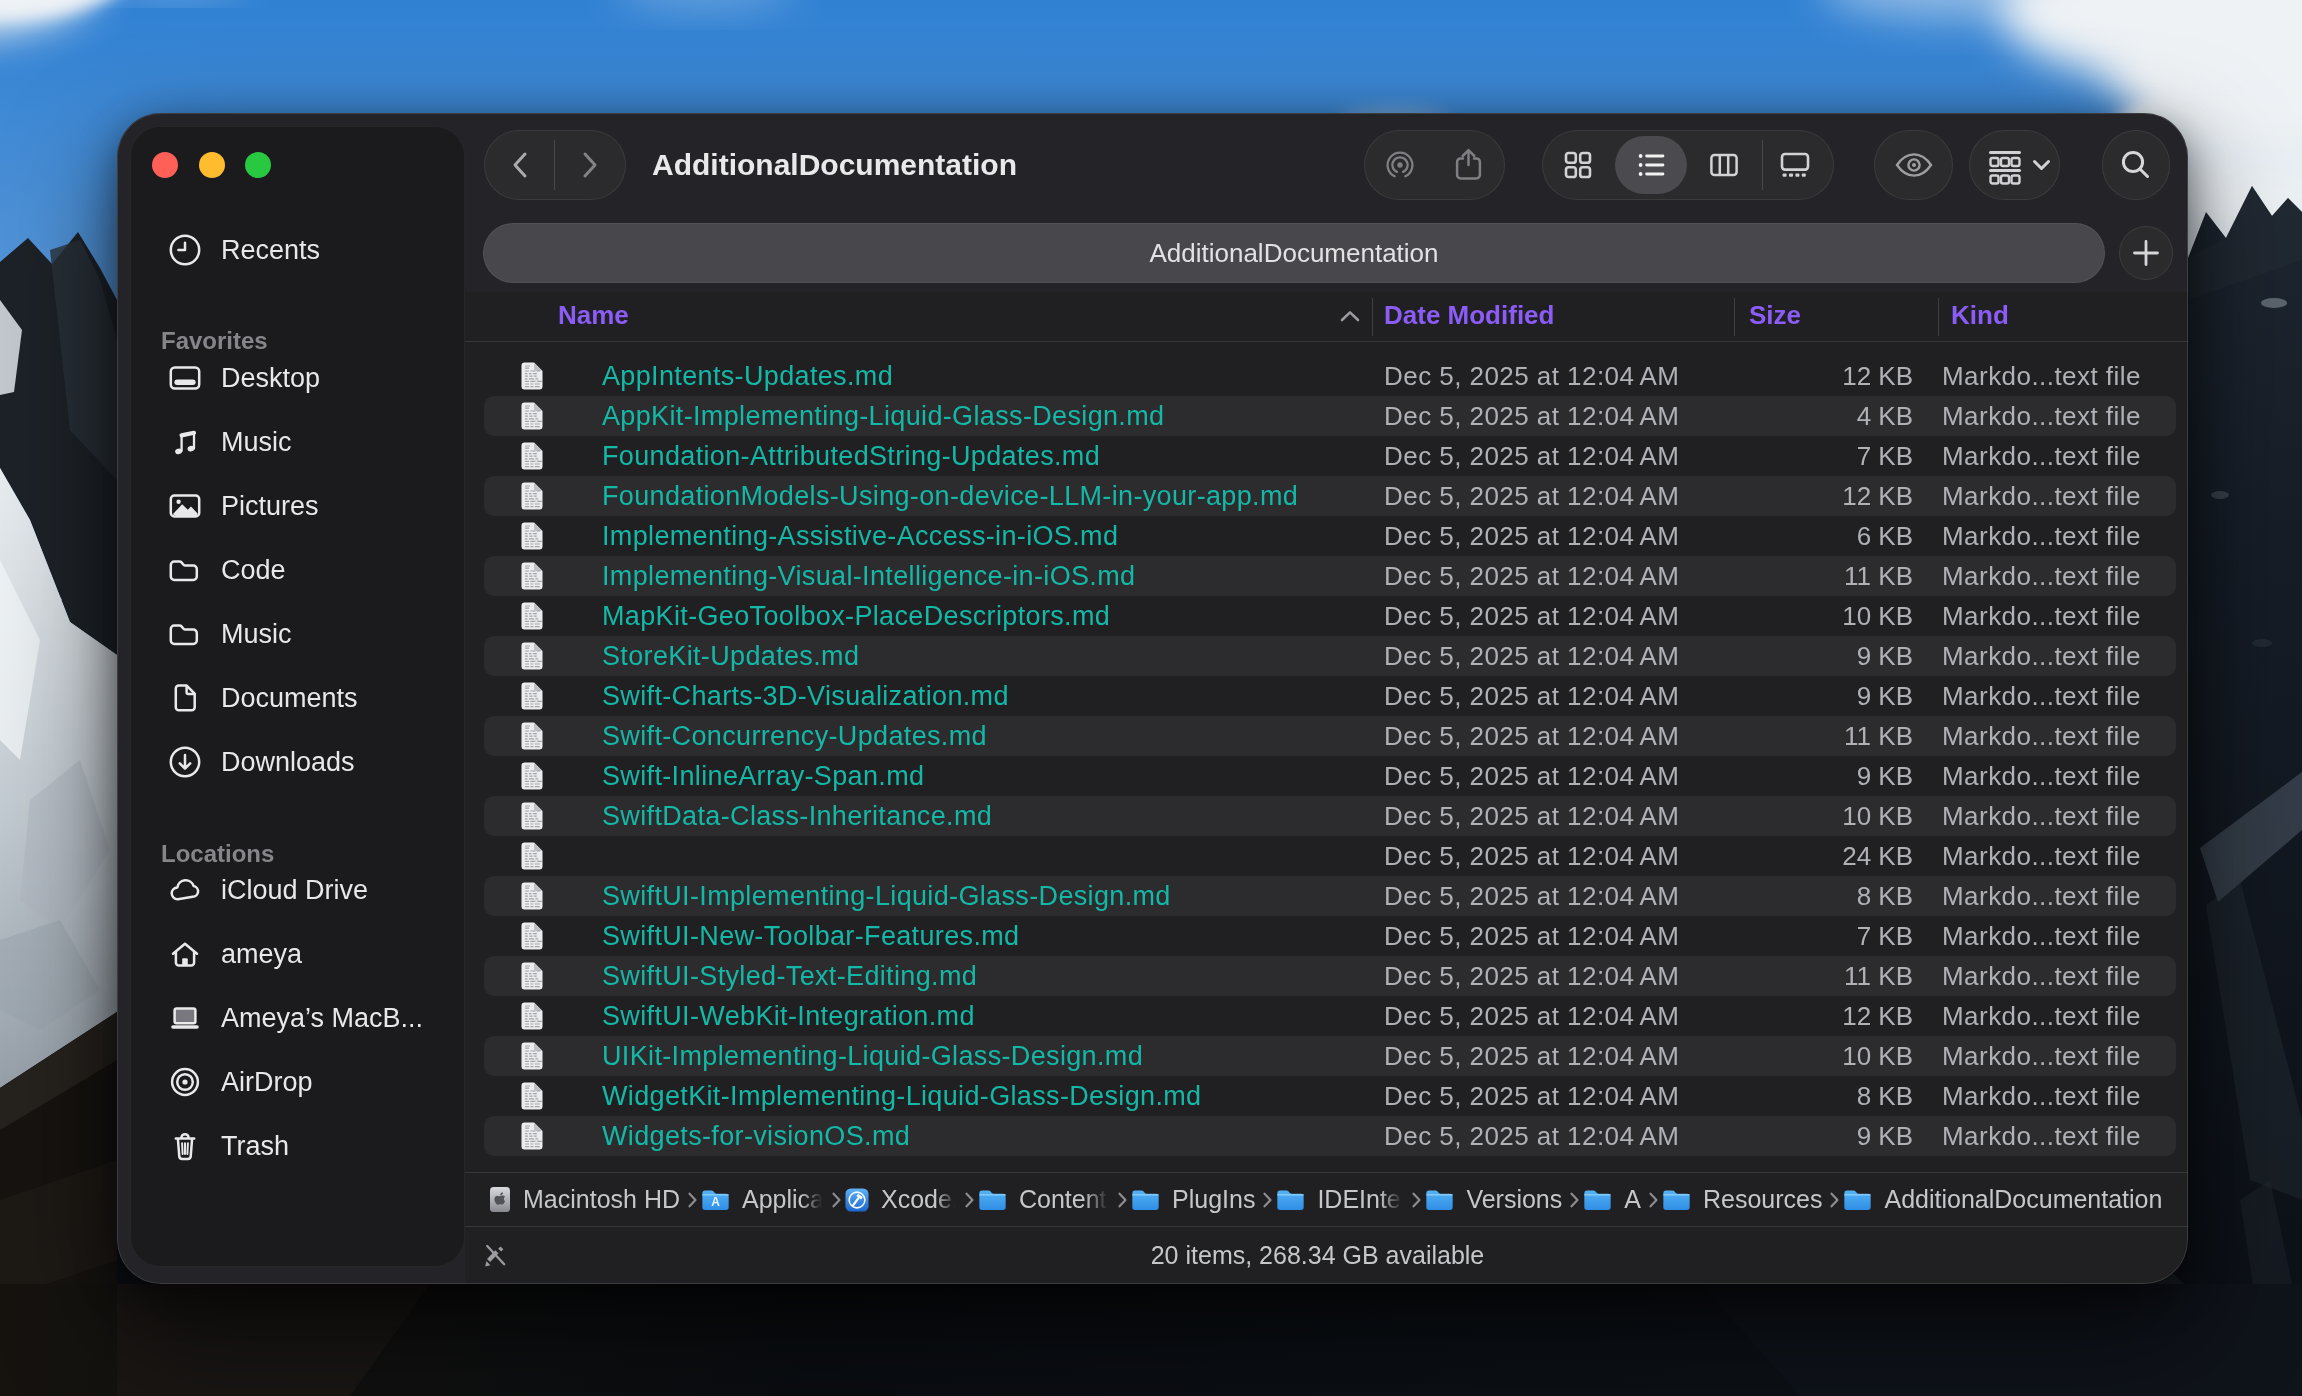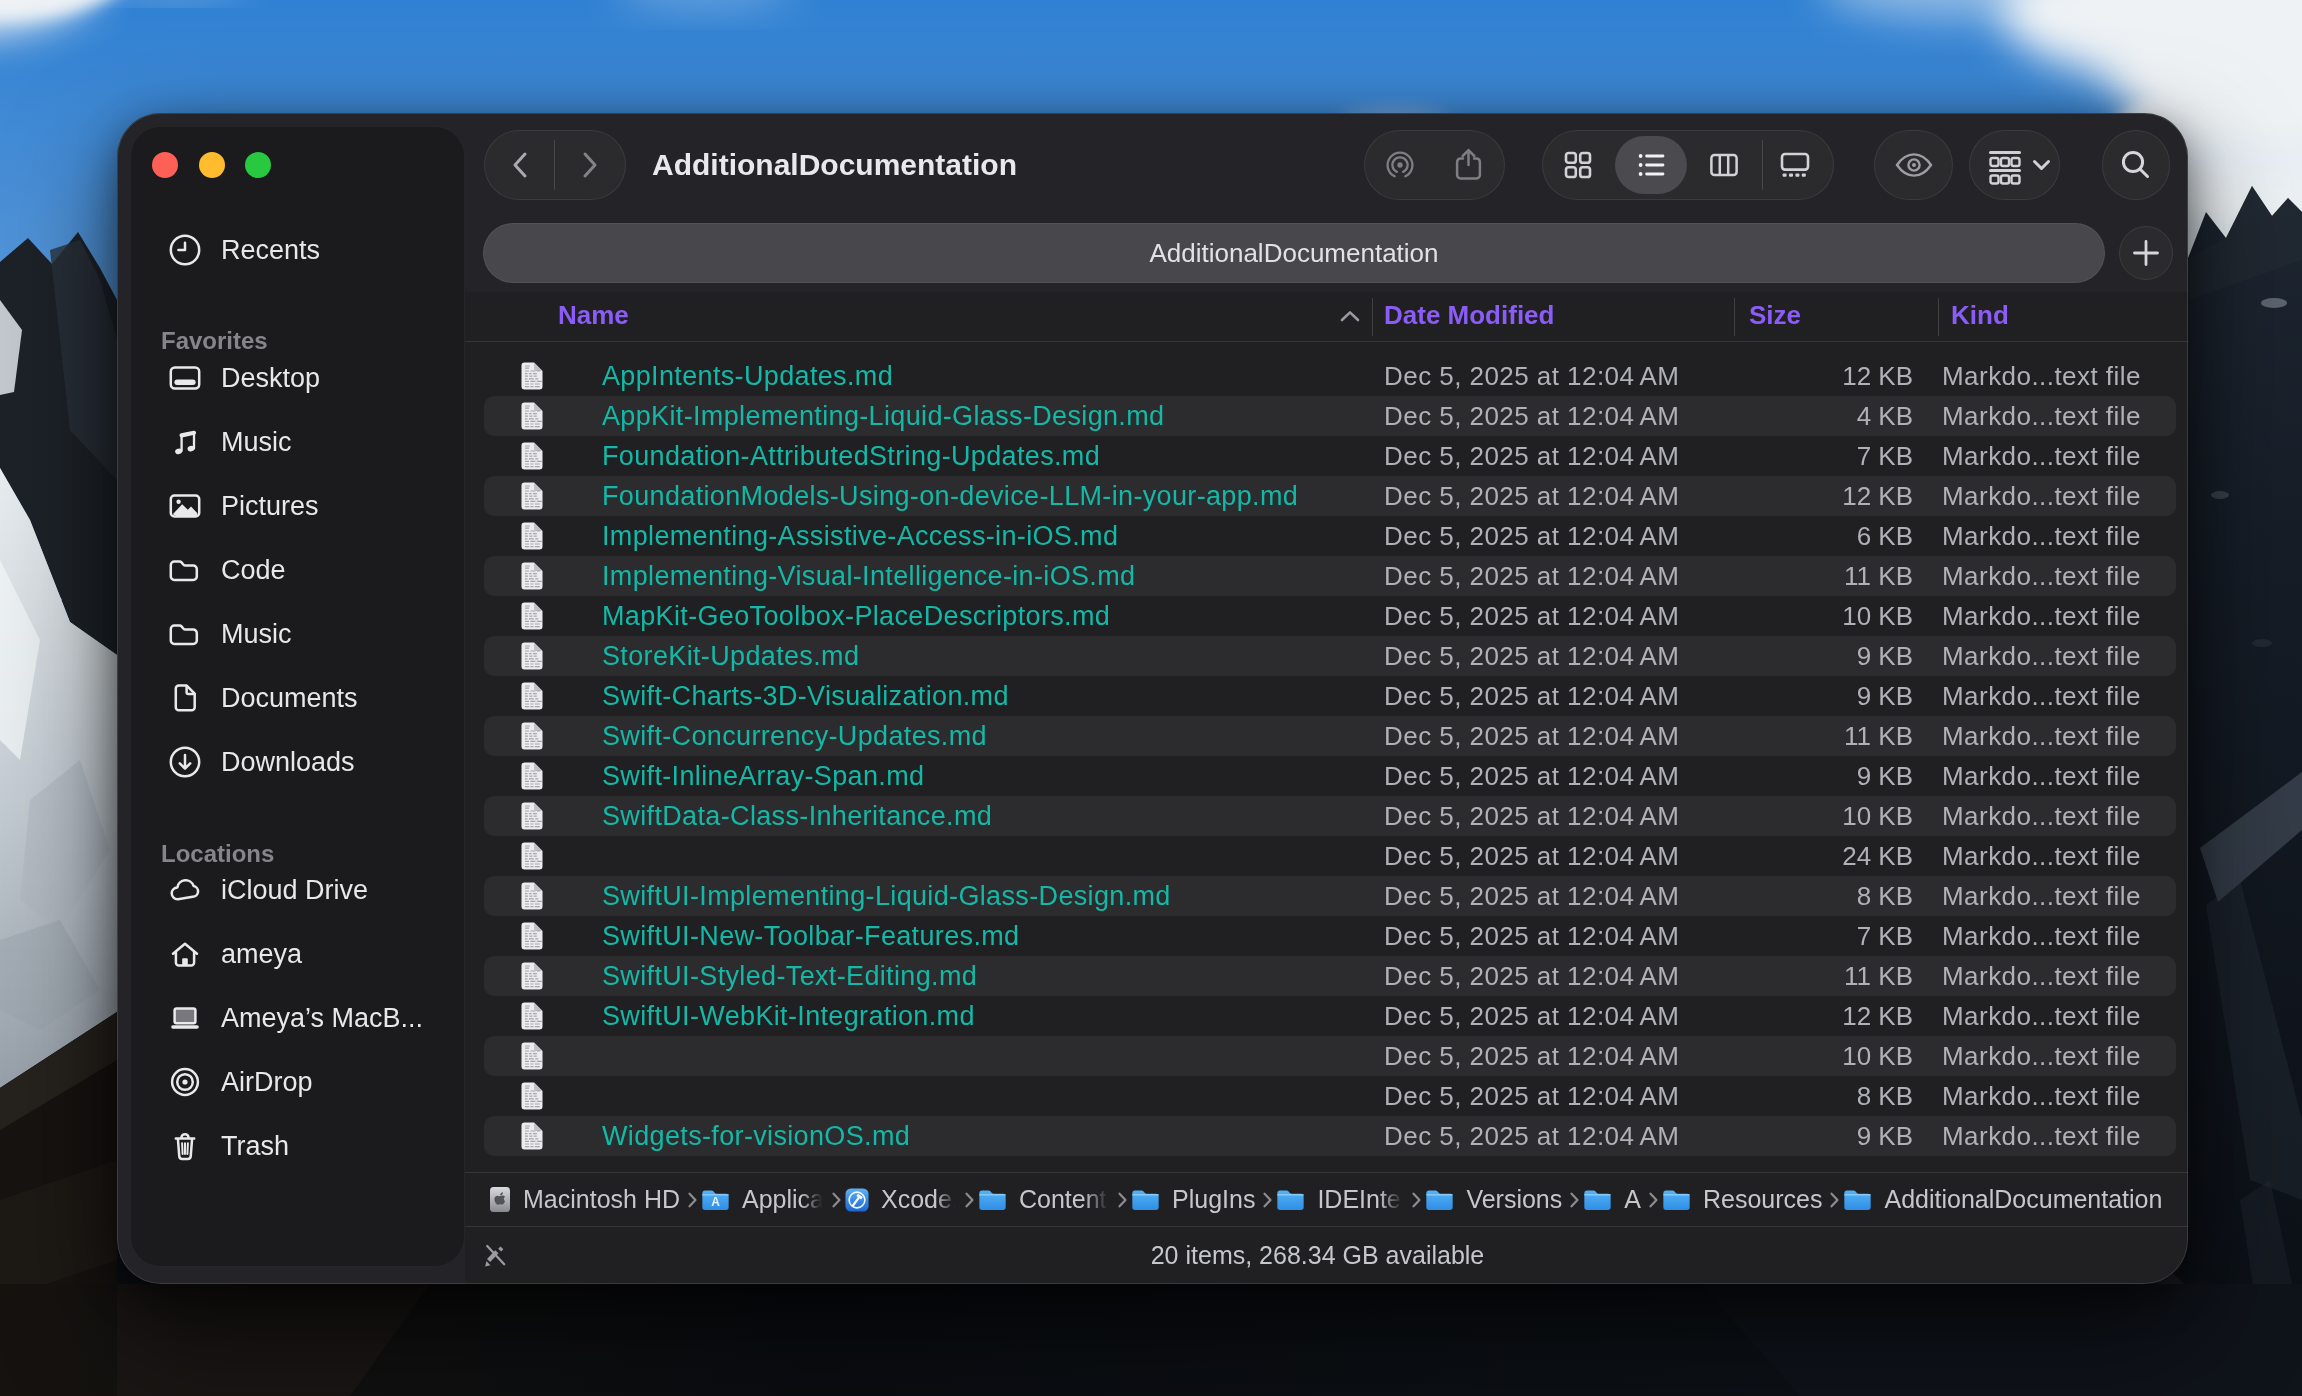--- a/index.html
+++ b/index.html
@@ -656,39 +656,41 @@
           <path d="M6 6 h5 M6 8.2 h4"></path>
           <path d="M6 11 h4 M11.4 11 h5 M17.8 11 h3"></path>
           <path d="M6 13.6 h2.5 M9.9 13.6 h2.5 M13.8 13.6 h4"></path>
           <path d="M6 16.2 h3 M10.4 16.2 h3 M14.8 16.2 h3"></path>
           <path d="M6 18.8 h2.5 M9.9 18.8 h5 M16.3 18.8 h3"></path>
           <path d="M6 21.400000000000002 h4 M11.4 21.400000000000002 h5 M17.8 21.400000000000002 h5"></path>
           <path d="M6 24.000000000000004 h4 M11.4 24.000000000000004 h3 M15.8 24.000000000000004 h5"></path>
           <path d="M6 26.600000000000005 h4 M11.4 26.600000000000005 h3 M15.8 26.600000000000005 h5"></path>
         </g>
       </svg>
+      <span class="nm">UIKit-Implementing-Liquid-Glass-Design.md</span>
       <span class="dt">Dec 5, 2025 at 12:04<span style="padding-left:5px">AM</span></span>
       <span class="sz">10 KB</span>
       <span class="kd">Markdo...text file</span>
     </div>
 <div class="r" style="top:963px;">
       <svg class="fi" width="26" height="32" viewBox="0 0 26 32">
         <path d="M2.5 5.5 a3 3 0 0 1 3-3 H15 l8.5 8.5 V26.5 a3 3 0 0 1-3 3 H5.5 a3 3 0 0 1-3-3z" fill="#ececef"></path>
         <path d="M15 2.5 l8.5 8.5 H17 a2 2 0 0 1-2-2z" fill="#c0c1c7"></path>
         <g stroke="#a4a5ab" stroke-width="1.2">
           <path d="M6 6 h5 M6 8.2 h4"></path>
           <path d="M6 11 h4 M11.4 11 h5 M17.8 11 h3"></path>
           <path d="M6 13.6 h2.5 M9.9 13.6 h2.5 M13.8 13.6 h4"></path>
           <path d="M6 16.2 h3 M10.4 16.2 h3 M14.8 16.2 h3"></path>
           <path d="M6 18.8 h2.5 M9.9 18.8 h5 M16.3 18.8 h3"></path>
           <path d="M6 21.400000000000002 h4 M11.4 21.400000000000002 h5 M17.8 21.400000000000002 h5"></path>
           <path d="M6 24.000000000000004 h4 M11.4 24.000000000000004 h3 M15.8 24.000000000000004 h5"></path>
           <path d="M6 26.600000000000005 h4 M11.4 26.600000000000005 h3 M15.8 26.600000000000005 h5"></path>
         </g>
       </svg>
+      <span class="nm">WidgetKit-Implementing-Liquid-Glass-Design.md</span>
       <span class="dt">Dec 5, 2025 at 12:04<span style="padding-left:5px">AM</span></span>
       <span class="sz">8 KB</span>
       <span class="kd">Markdo...text file</span>
     </div>
 <div class="r alt" style="top:1003px;">
       <svg class="fi" width="26" height="32" viewBox="0 0 26 32">
         <path d="M2.5 5.5 a3 3 0 0 1 3-3 H15 l8.5 8.5 V26.5 a3 3 0 0 1-3 3 H5.5 a3 3 0 0 1-3-3z" fill="#ececef"></path>
         <path d="M15 2.5 l8.5 8.5 H17 a2 2 0 0 1-2-2z" fill="#c0c1c7"></path>
         <g stroke="#a4a5ab" stroke-width="1.2">
           <path d="M6 6 h5 M6 8.2 h4"></path>

